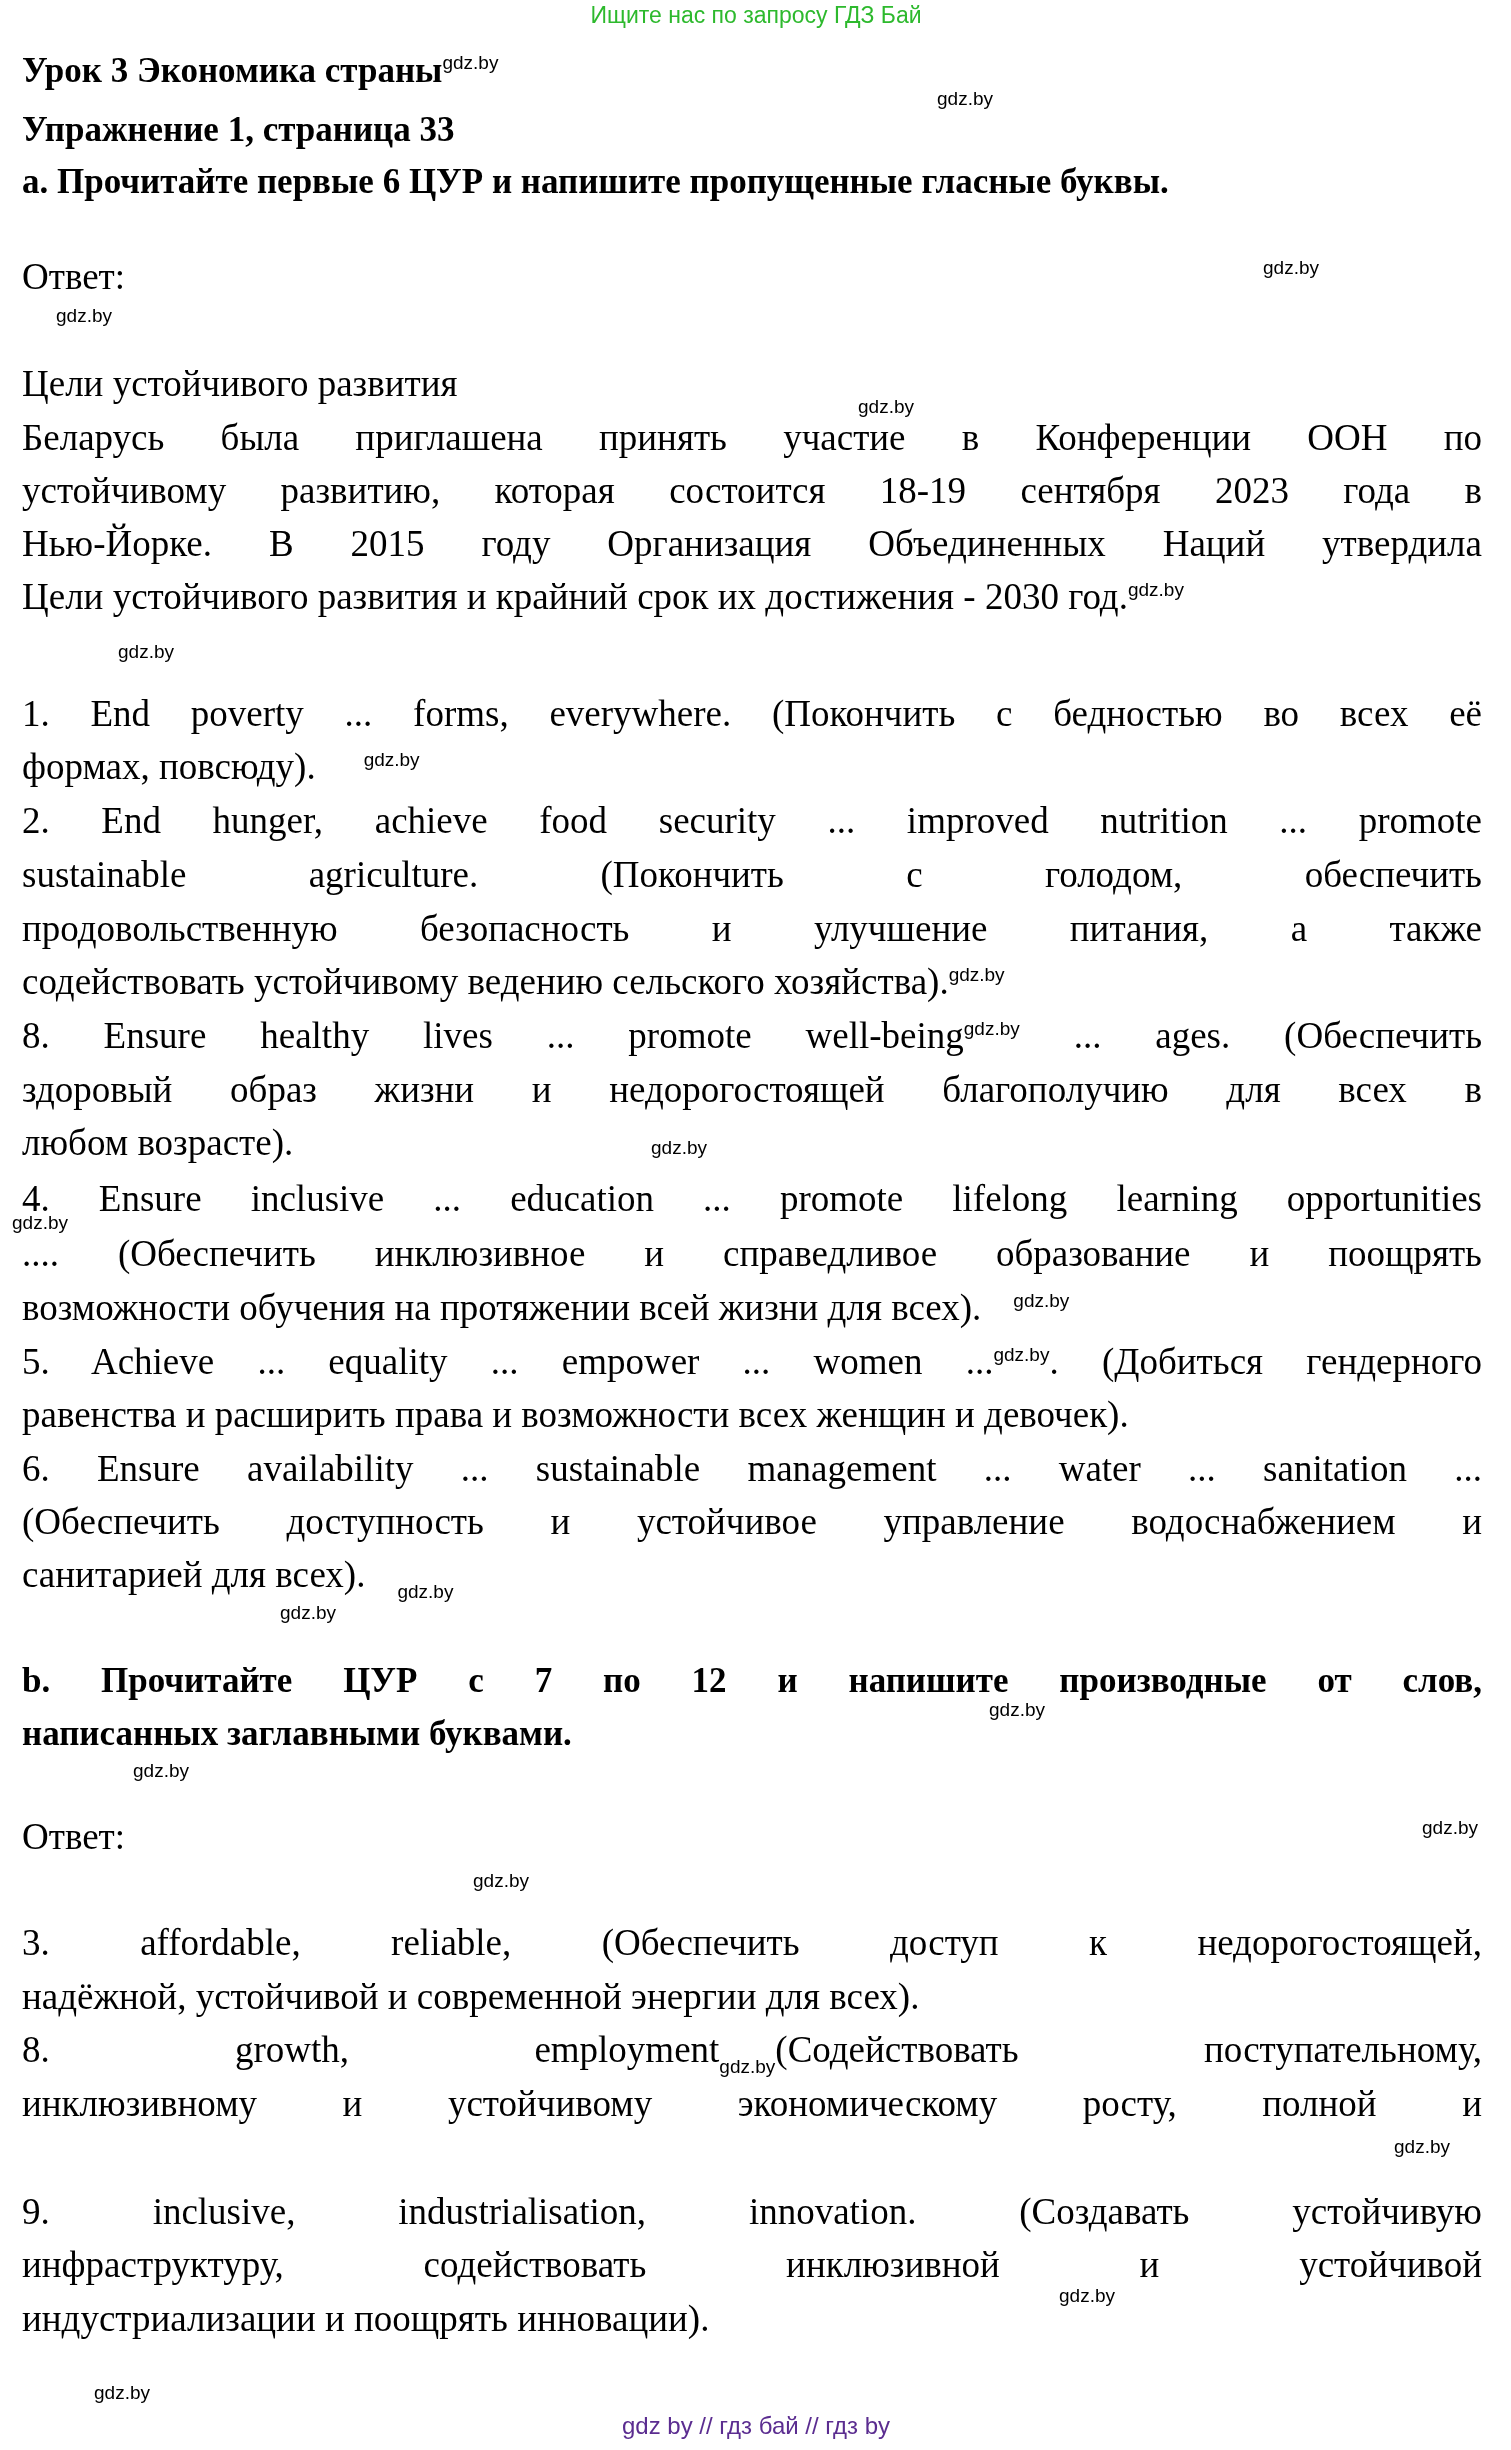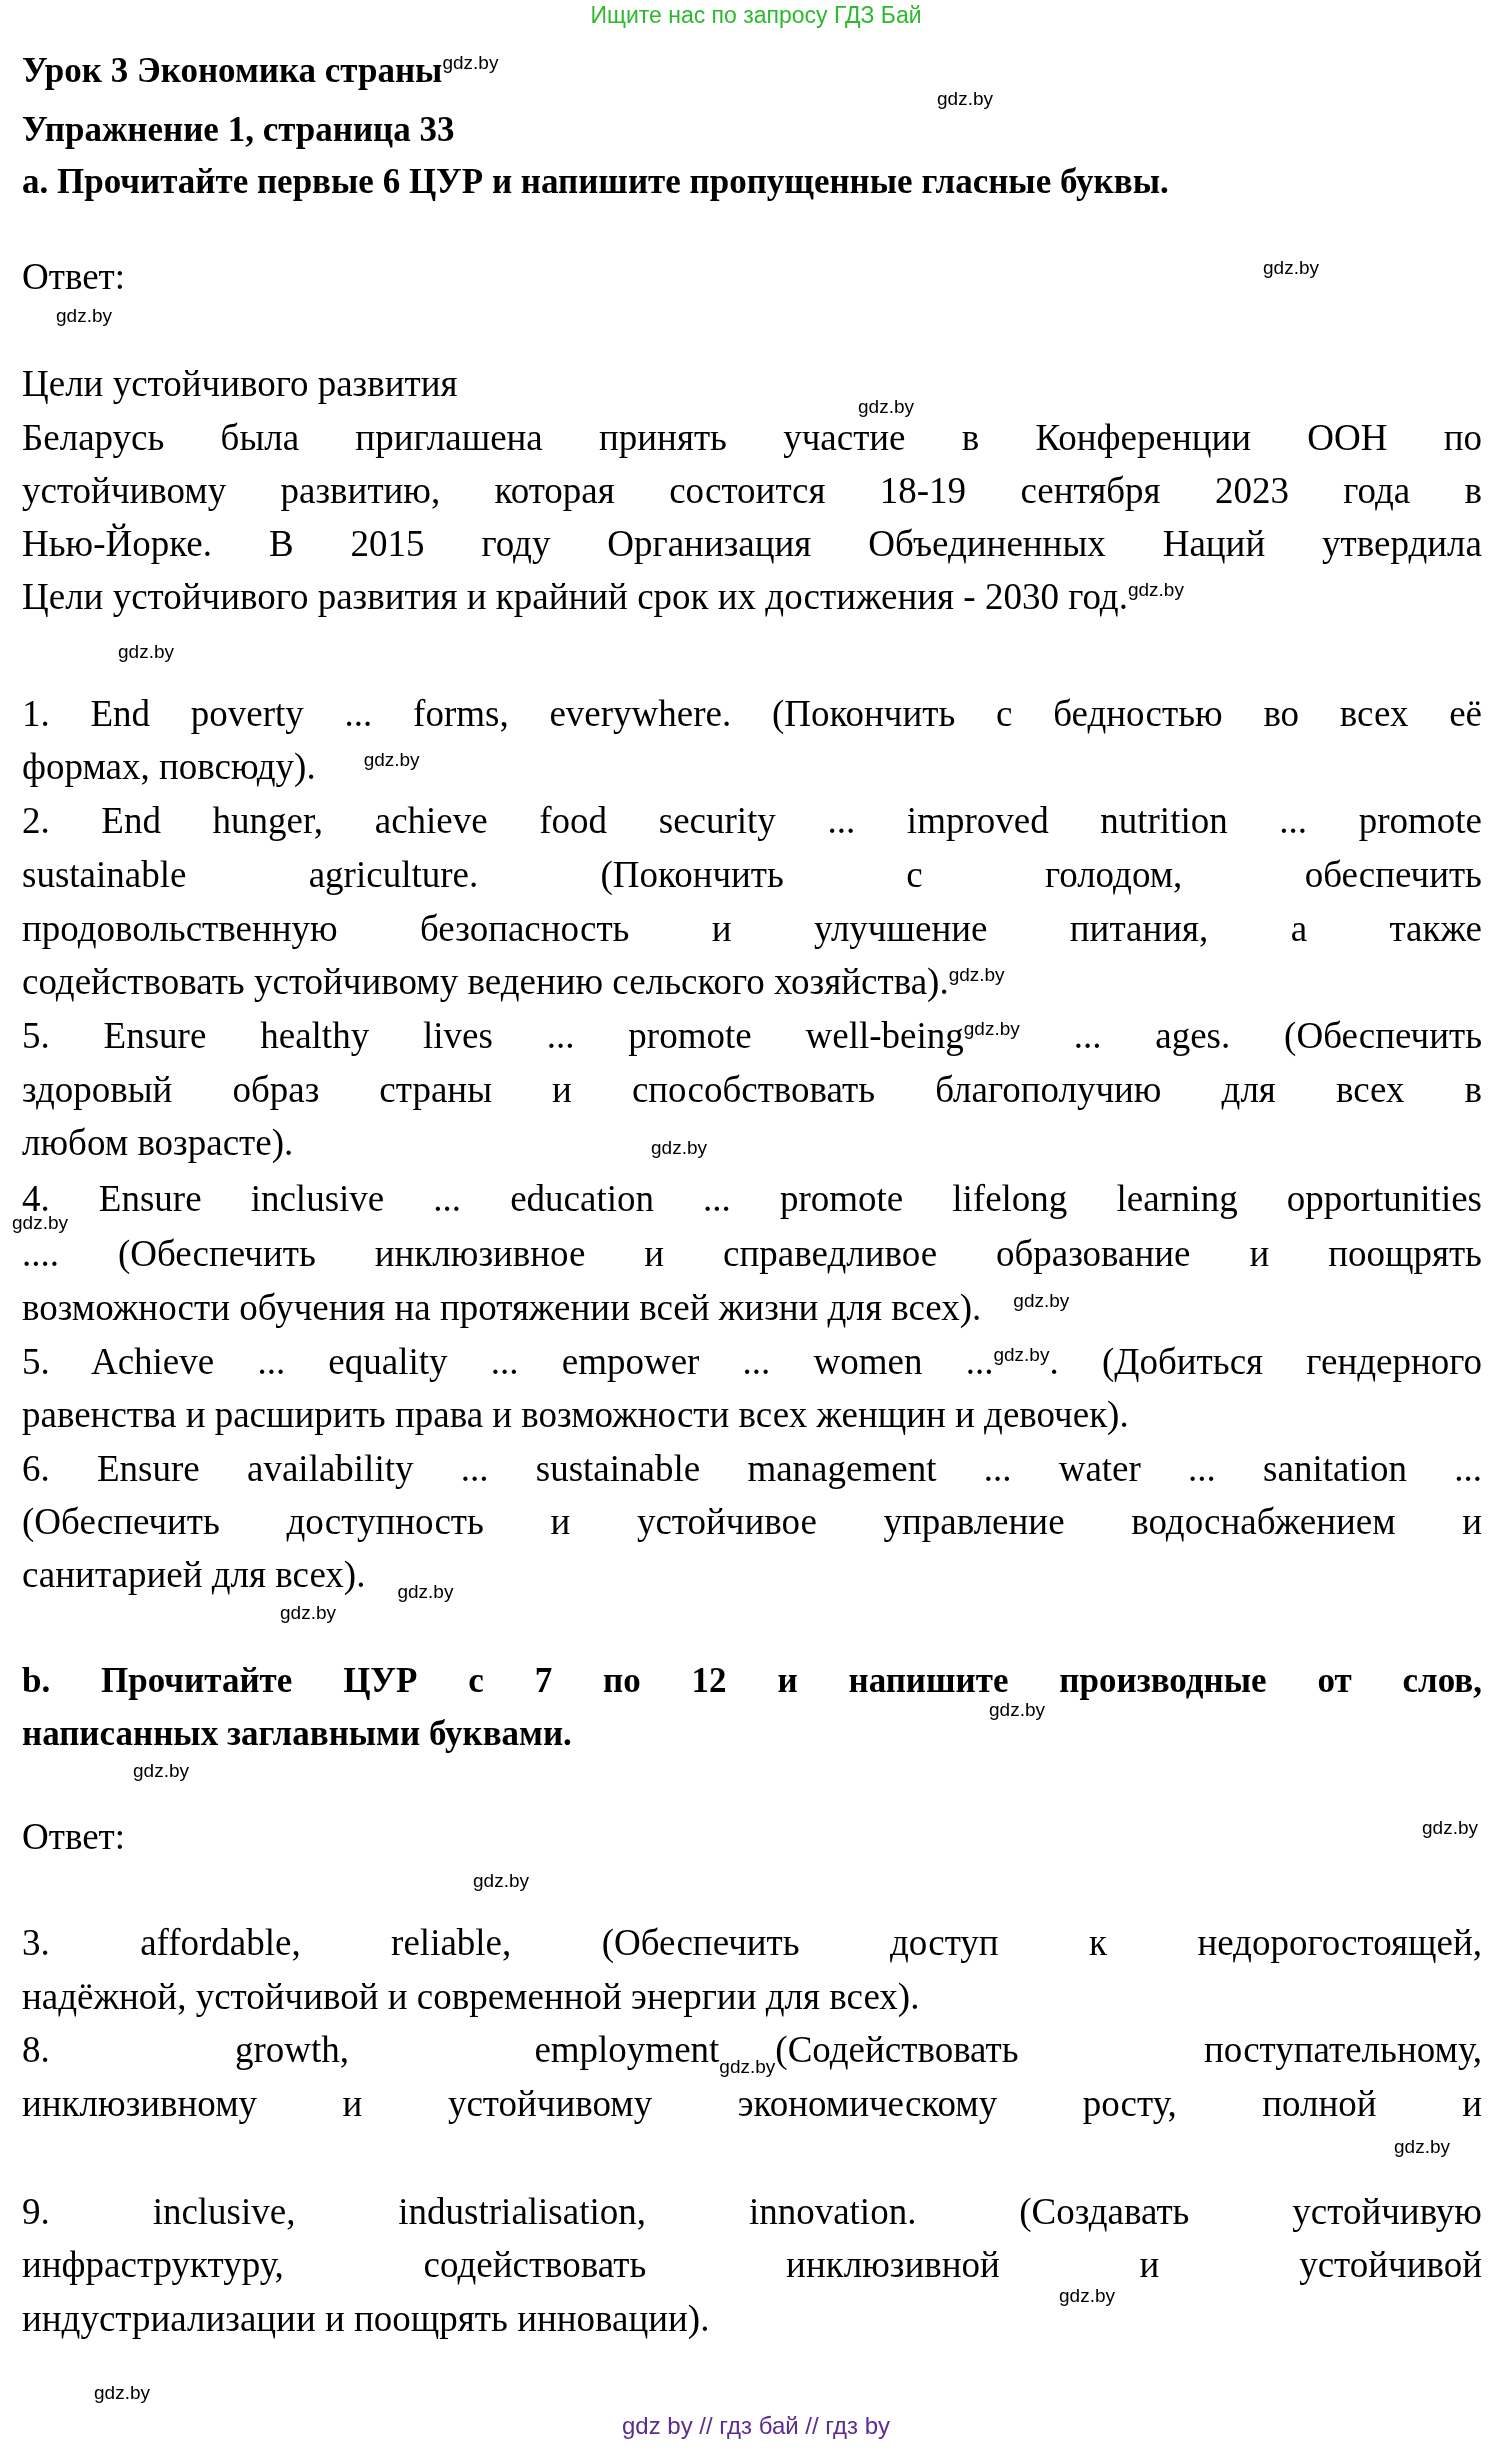--- a/index.html
+++ b/index.html
@@ -70,22 +70,22 @@
   <span class="wm" style="left:118px; top:642px">gdz.by</span>
 
   <div class="line j" style="top:691px">1. End poverty ... forms, everywhere. (Покончить с бедностью во всех её</div>
   <div class="line" style="top:744px"><span>формах, повсюду).</span><sup class="wmmark gap60">gdz.by</sup></div>
 
   <div class="line j" style="top:798px">2. End hunger, achieve food security ... improved nutrition ... promote</div>
   <div class="line j" style="top:852px">sustainable agriculture. (Покончить с голодом, обеспечить</div>
   <div class="line j" style="top:906px">продовольственную безопасность и улучшение питания, а также</div>
   <div class="line" style="top:959px"><span>содействовать устойчивому ведению сельского хозяйства).</span><sup class="wmmark">gdz.by</sup></div>
 
-  <div class="line j" style="top:1013px"><span>5. Ensure healthy lives ... promote well-being</span><sup class="wmmark">gdz.by</sup> <span>... ages. (Обеспечить</span></div>
-  <div class="line j" style="top:1067px">здоровый образ страны и способствовать благополучию для всех в</div>
+  <div class="line j" style="top:1013px"><span>8. Ensure healthy lives ... promote well-being</span><sup class="wmmark">gdz.by</sup> <span>... ages. (Обеспечить</span></div>
+  <div class="line j" style="top:1067px">здоровый образ жизни и недорогостоящей благополучию для всех в</div>
   <div class="line" style="top:1120px">любом возрасте).</div>
   <span class="wm" style="left:651px; top:1138px">gdz.by</span>
 
   <div class="line j" style="top:1176px">4. Ensure inclusive ... education ... promote lifelong learning opportunities</div>
   <span class="wm" style="left:12px; top:1213px">gdz.by</span>
   <div class="line j" style="top:1231px">.... (Обеспечить инклюзивное и справедливое образование и поощрять</div>
   <div class="line" style="top:1285px"><span>возможности обучения на протяжении всей жизни для всех).</span><sup class="wmmark gap40">gdz.by</sup></div>
 
   <div class="line j" style="top:1339px"><span>5. Achieve ... equality ... empower ... women ...</span><sup class="wmmark">gdz.by</sup><span>. (Добиться гендерного</span></div>
   <div class="line" style="top:1392px">равенства и расширить права и возможности всех женщин и девочек).</div>

